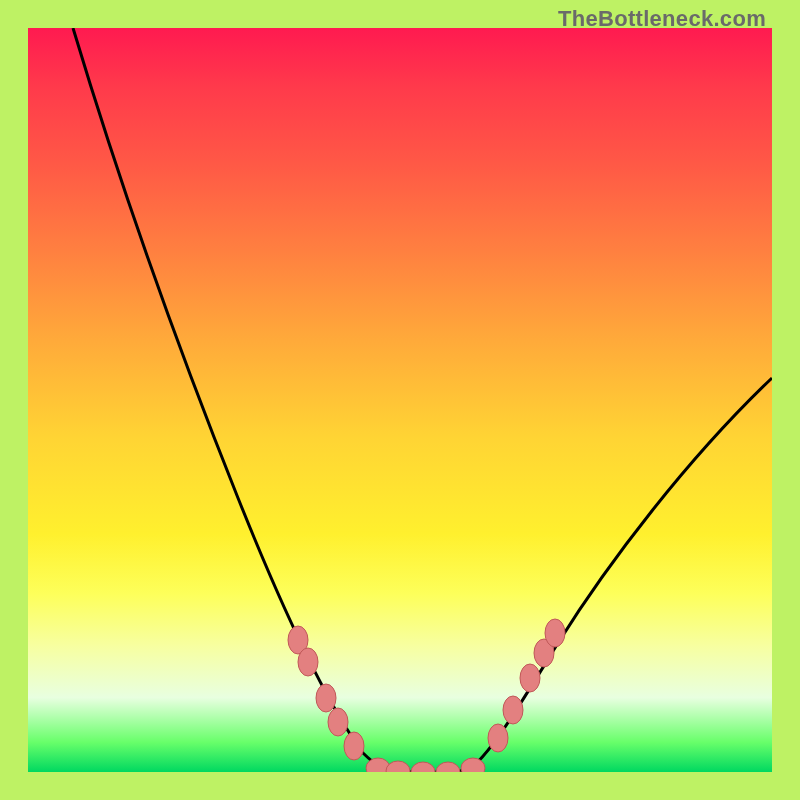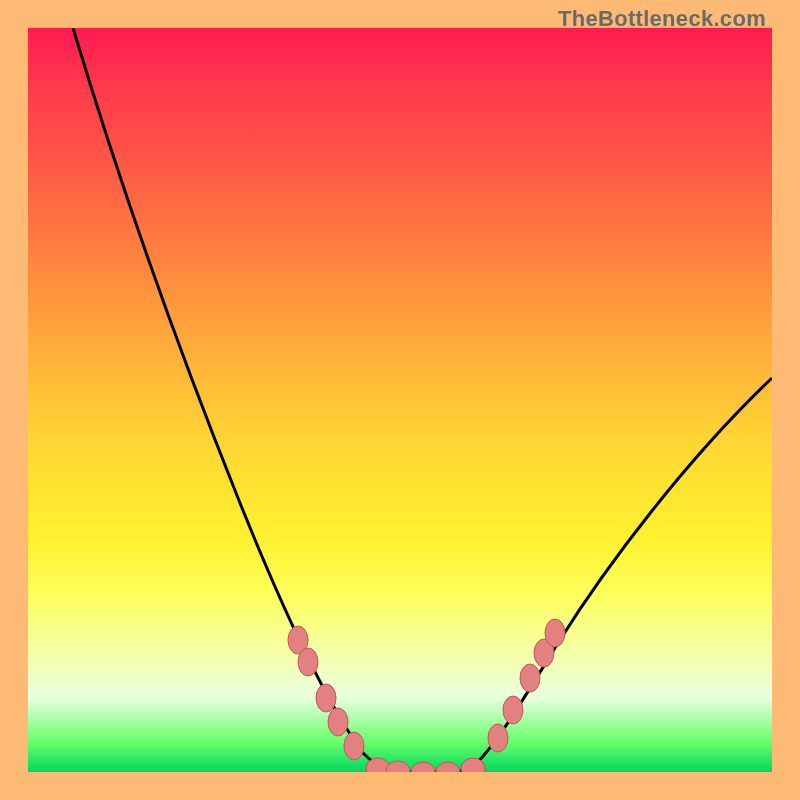--- a/index.html
+++ b/index.html
@@ -6,21 +6,21 @@
     margin: 0;
     padding: 0;
     width: 800px;
     height: 800px;
     overflow: hidden;
     background: #000;
   }
   .frame {
     position: absolute;
     inset: 0;
-    background: #fdba74;
+    background: #bef264;
   }
   .plot-area {
     position: absolute;
     left: 28px;
     top: 28px;
     width: 744px;
     height: 744px;
     background: linear-gradient(
       to bottom,
       #ff1a50 0%,

